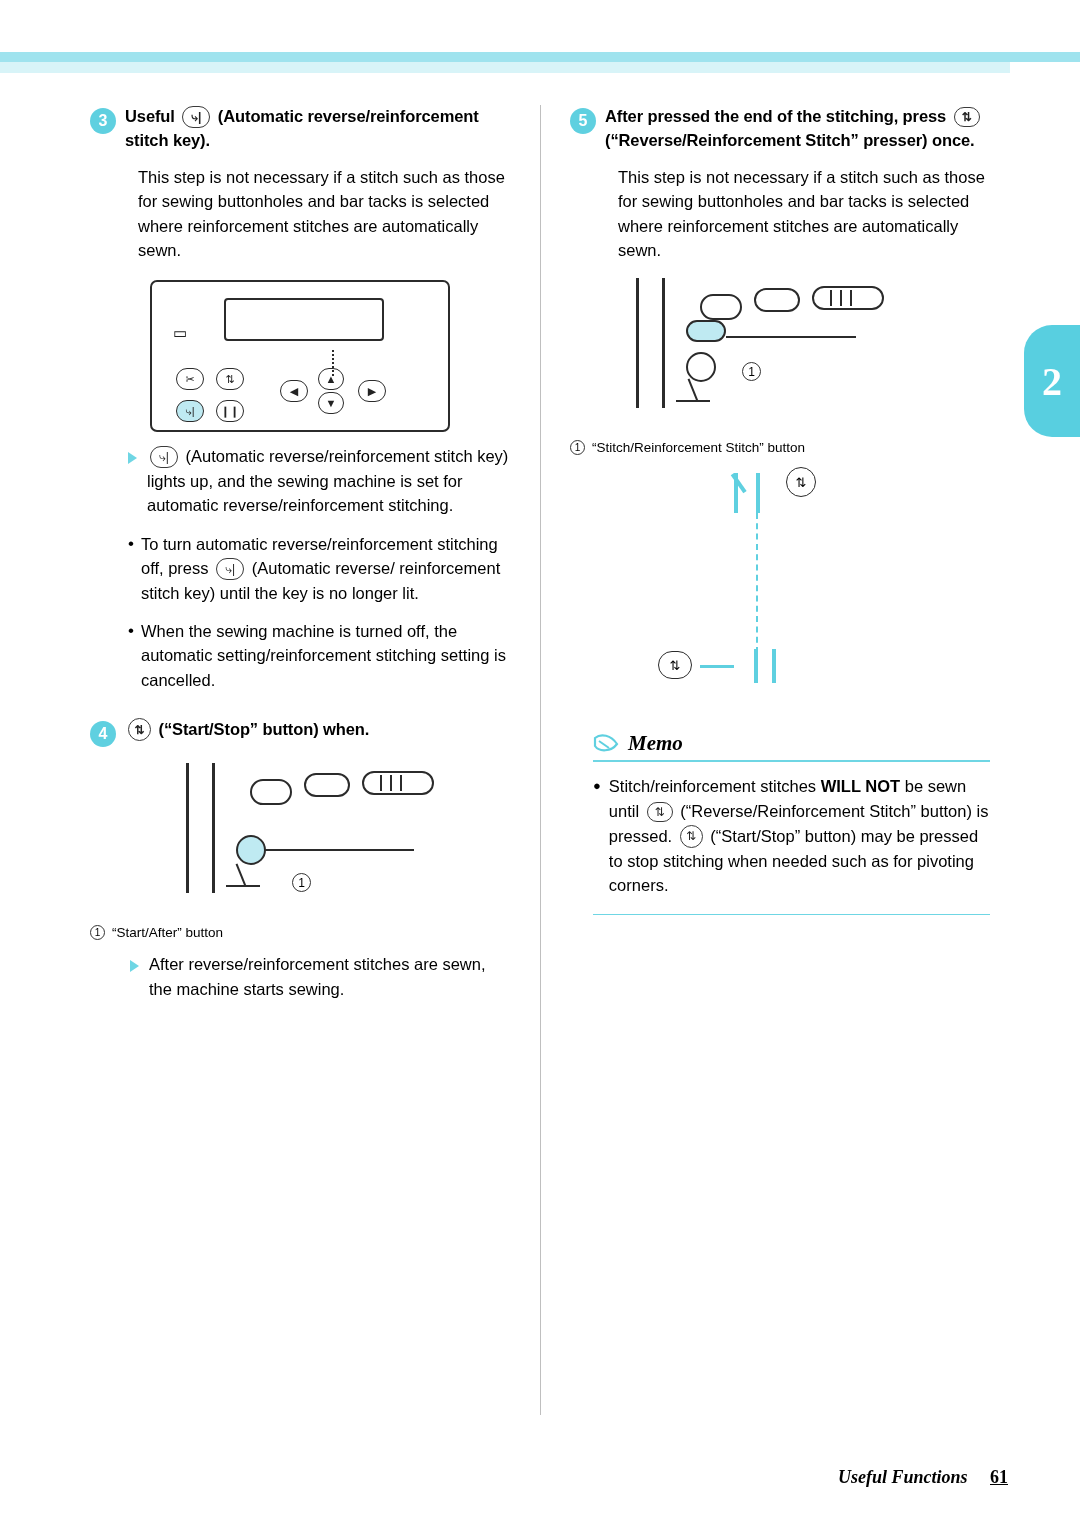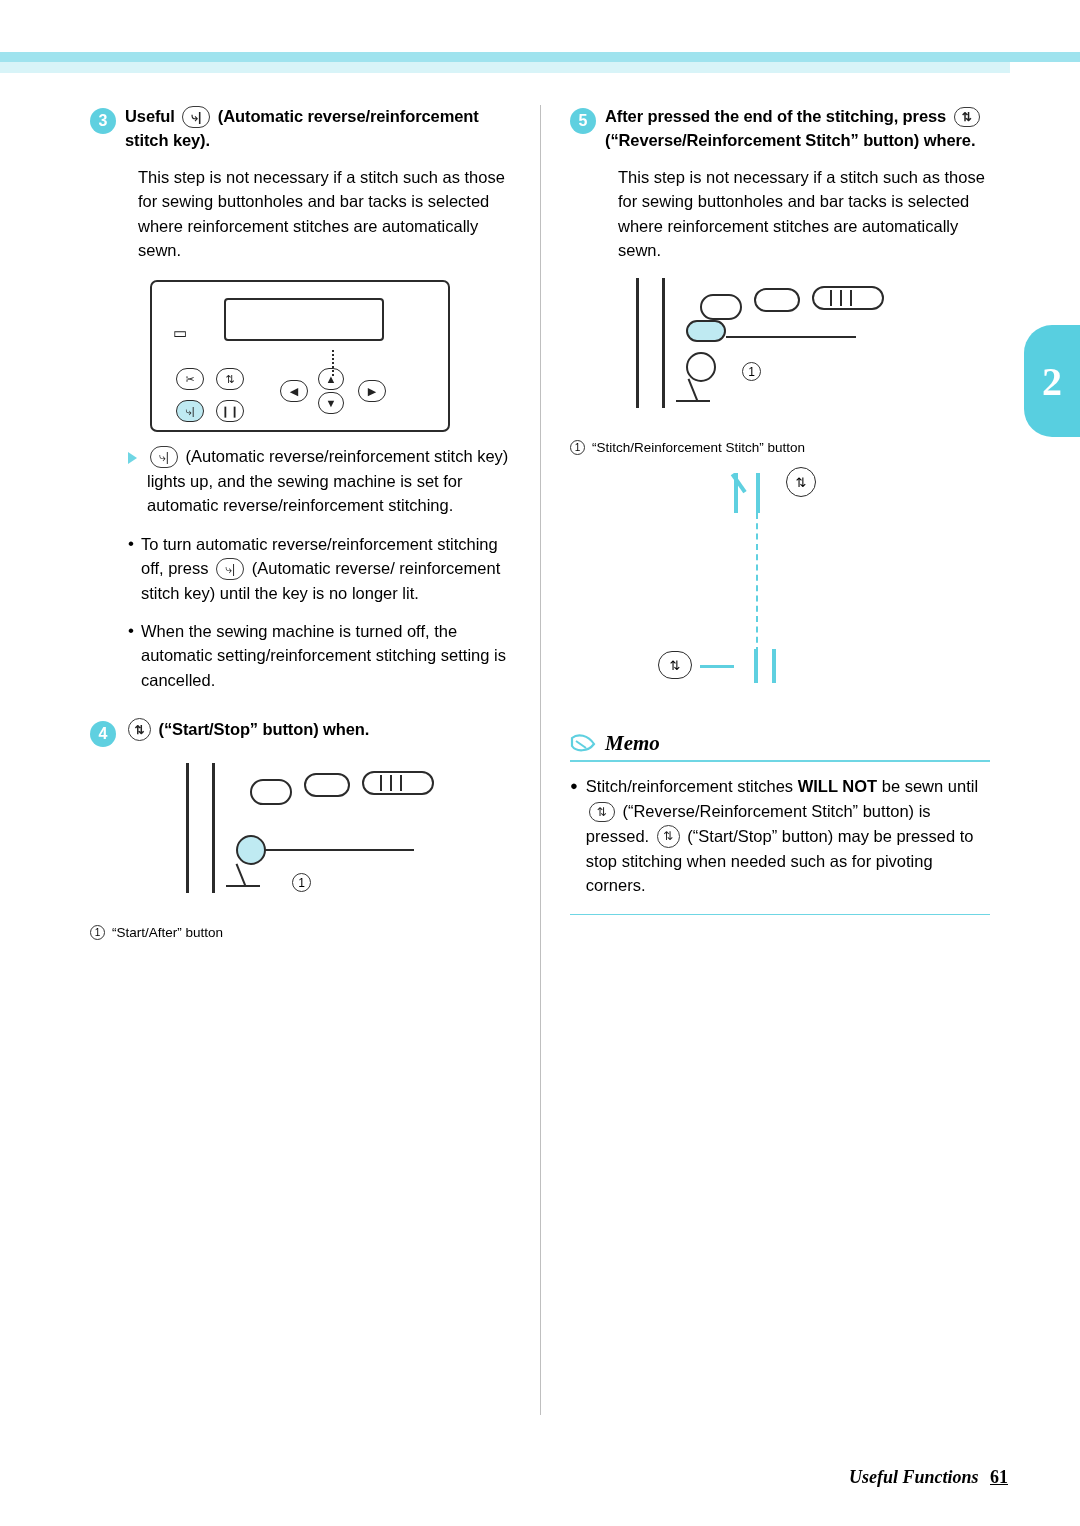--- a/index.html
+++ b/index.html
@@ -257,20 +257,21 @@
     border-radius: 50%;
     display: flex; align-items: center; justify-content: center;
     font-size: 13px;
     background: #fff;
   }
 
   
   .memo {
     margin-top: 28px;
     position: relative;
+    margin-left: 23px;
   }
   .memo-head {
     display: flex;
     align-items: center;
     border-bottom: 2px solid #6fd6e4;
     padding-bottom: 4px;
   }
   .memo-icon {
     width: 26px; height: 20px;
     margin-right: 9px;
@@ -298,21 +299,21 @@
 
   
   .footer {
     position: absolute;
     right: 72px; bottom: 38px;
     font-size: 18px;
     font-style: italic;
     font-family: "Liberation Serif", serif;
     font-weight: bold;
   }
-  .footer .pg { font-style: normal; margin-left: 7px; text-decoration: underline; }
+  .footer .pg { font-style: normal; margin-left: 18px; text-decoration: underline; }
 </style>
 </head>
 <body>
 
 <div class="top-bar-outer"></div>
 <div class="top-bar-inner"></div>
 
 <div class="chapter-tab">2</div>
 
 <div class="col-divider"></div>
@@ -406,31 +407,35 @@
     <div class="mh-line" style="left:60px; top:100px; width:2px; height:24px; transform:rotate(-22deg);"></div>
     <div class="mh-line" style="left:46px; top:122px; width:34px; height:2px;"></div>
     <div class="mh-callout" style="left:112px; top:110px;">1</div>
   </div>
 
   <div class="caption">
     <span class="cap-num">1</span>
     <span>“Start/After” button</span>
   </div>
 
+  <div class="arrow-item" style="margin-left:40px;">
+    <div class="arrow-mark"></div>
+    <div class="arrow-body">After reverse/reinforcement stitches are sewn, the machine starts sewing.</div>
+  </div>
 
 </div>
 
 <div class="col col-right">
 
   <div class="step">
     <div class="step-num">5</div>
     <div class="step-text">
       <span>After pressed the end of the stitching, press</span>
       <span class="key sm"><span class="key-glyph">⇅</span></span>
-      <span>(“Reverse/Reinforcement Stitch” button) where.</span>
+      <span>(“Reverse/Reinforcement Stitch” presser) once.</span>
     </div>
   </div>
 
   <div class="body-text indent">This step is not necessary if a stitch such as those for sewing buttonholes and bar tacks is selected where reinforcement stitches are automatically sewn.</div>
 
   <div class="fig-head" style="margin-left:60px;">
     <div class="mh-line" style="left:6px; top:0; width:3px; height:130px;"></div>
     <div class="mh-line" style="left:32px; top:0; width:3px; height:130px;"></div>
     <div class="mh-pill" style="left:70px; top:16px; width:42px; height:26px;"></div>
     <div class="mh-pill" style="left:124px; top:10px; width:46px; height:24px;"></div>

